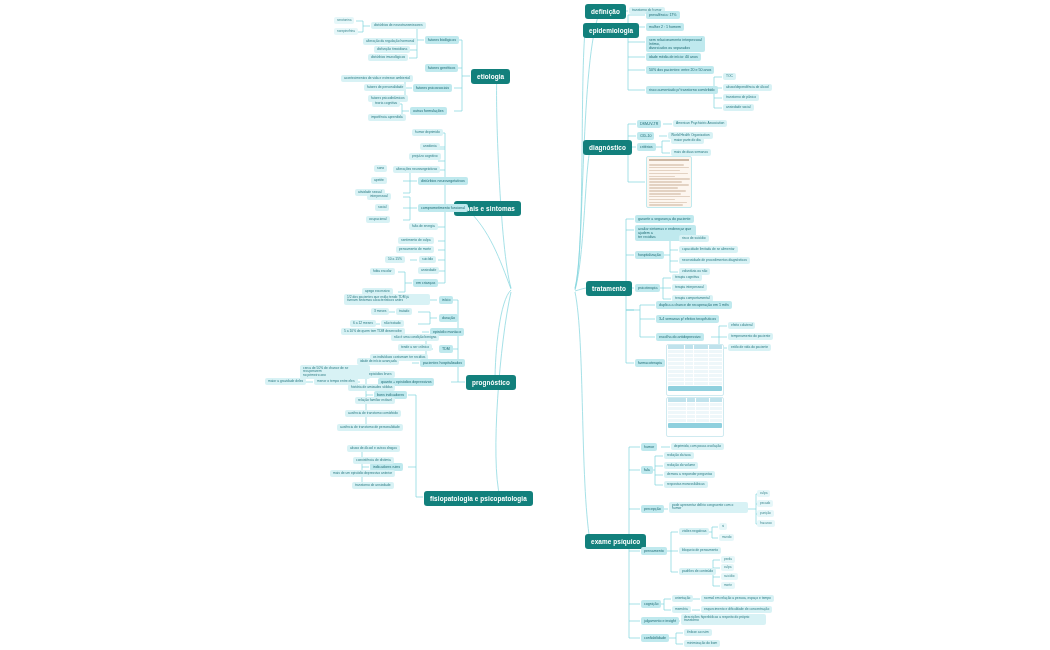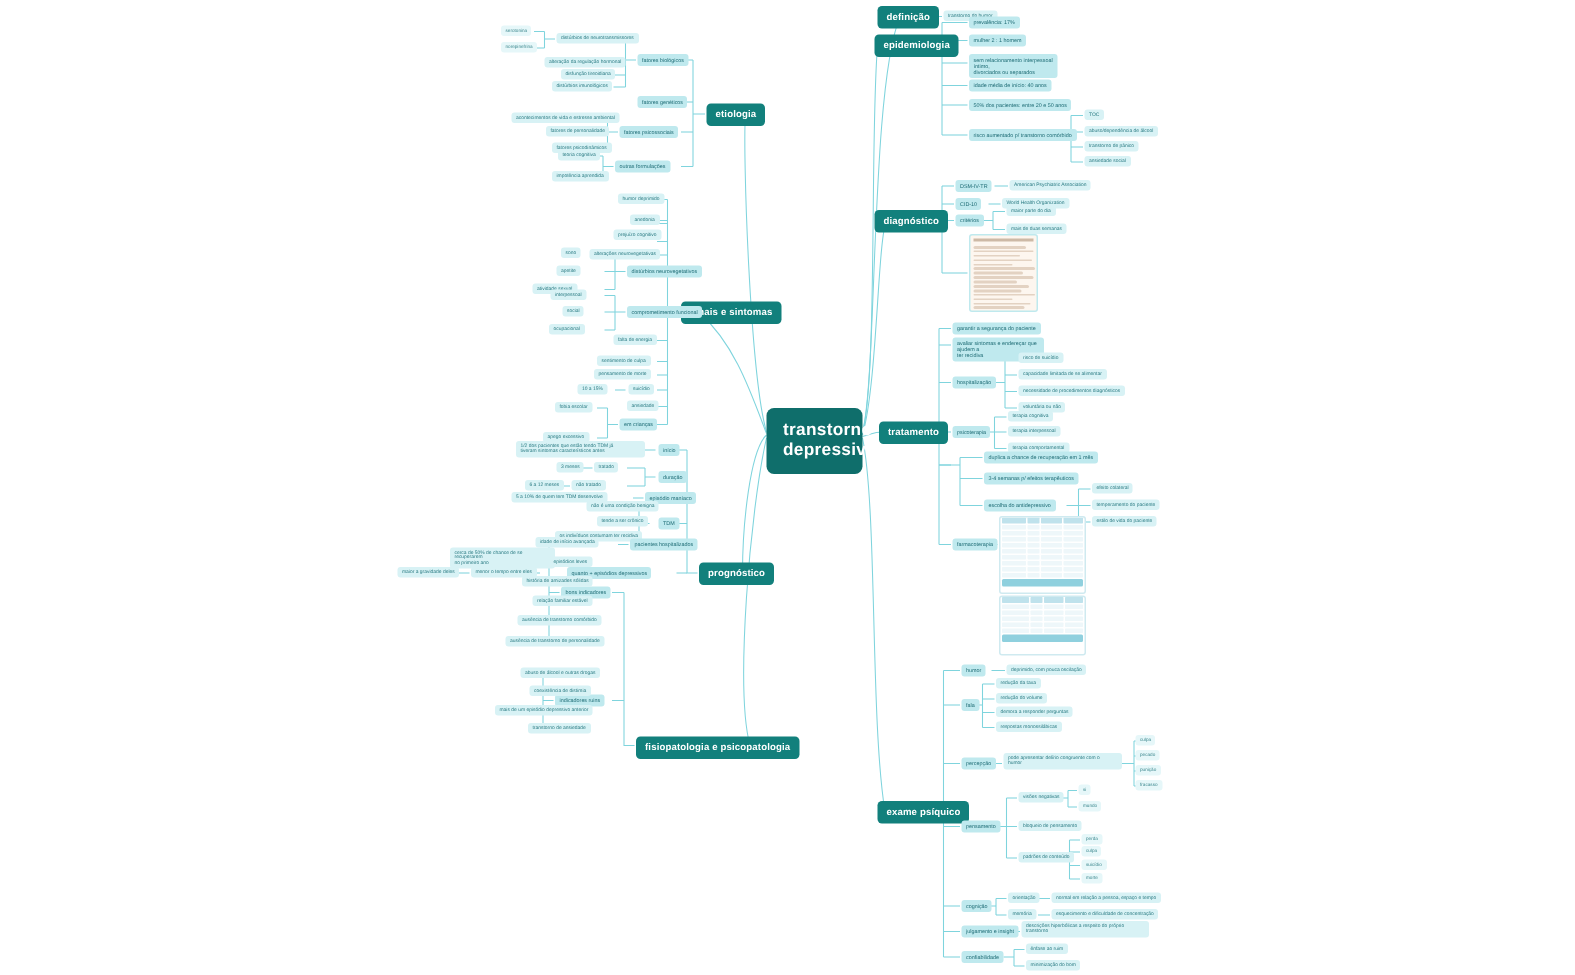--- a/index.html
+++ b/index.html
@@ -278,22 +278,20 @@
       <path d="M366 414 L 359 414"></path>
         <path d="M366 428 L 359 428"></path>
       <path d="M369 467 L 362 467 L 362 449 M362 467 L 362 486"></path>
       <path d="M362 449 L 355 449"></path>
         <path d="M362 461 L 355 461"></path>
       <path d="M362 474 L 355 474"></path>
         <path d="M362 486 L 355 486"></path>
     </g>
   </svg>
 
-  <div class="node root" style="left:511px;top:272px;width:64px;">transtorno
-depressivo</div>
 
   <div class="node lvl1" style="left:585px;top:4px;">definição</div>
   <div class="node lvl3" style="left:629px;top:7px;">transtorno do humor</div>
 
   <div class="node lvl1" style="left:583px;top:23px;">epidemiologia</div>
   <div class="node lvl2" style="left:646px;top:11px;">prevalência: 17%</div>
   <div class="node lvl2" style="left:646px;top:23px;">mulher 2 : 1 homem</div>
   <div class="node lvl2" style="left:646px;top:36px;width:59px;">sem relacionamento interpessoal íntimo,
 divorciados ou separados</div>
   <div class="node lvl2" style="left:646px;top:53px;">idade média de início: 40 anos</div>

